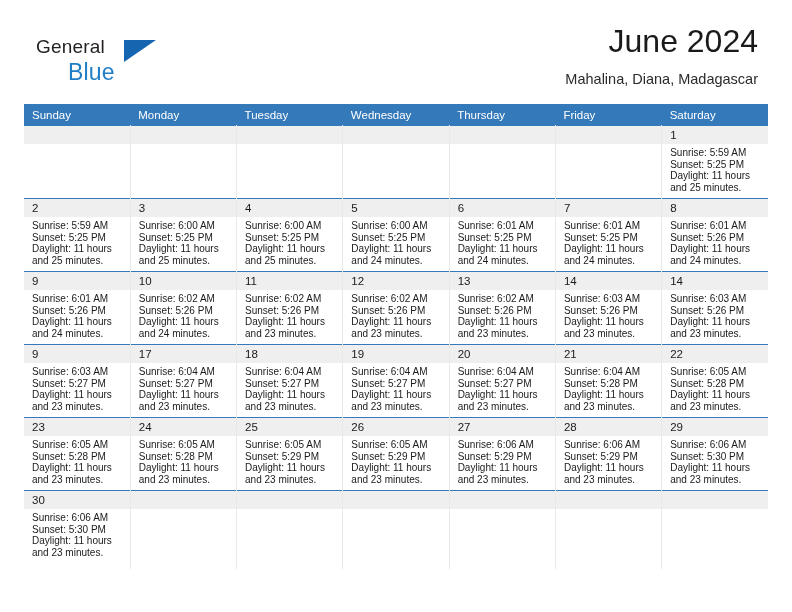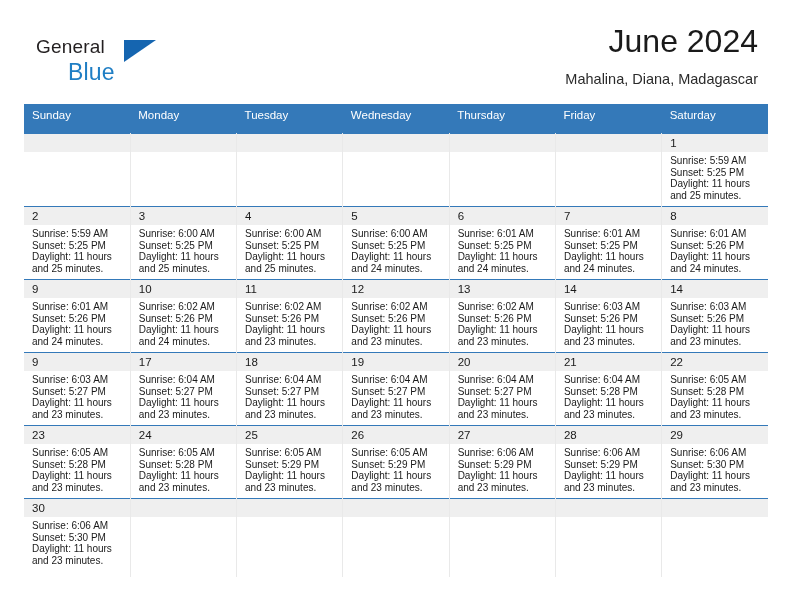--- a/index.html
+++ b/index.html
@@ -95,21 +95,21 @@
     border-collapse: collapse;
     table-layout: fixed;
   }
 
   .calendar th {
     background: #3479b9;
     color: #ffffff;
     font-size: 11.5px;
     font-weight: normal;
     text-align: left;
-    padding: 5px 0 12px 8px;
+    padding: 5px 0 4px 8px;
     height: 12px;
     border: none;
   }
 
   .calendar td {
     vertical-align: top;
     padding: 0;
     border-left: 1px solid #e9e9e9;
     border-right: 1px solid #e9e9e9;
     border-top: 1px solid #3479b9;

